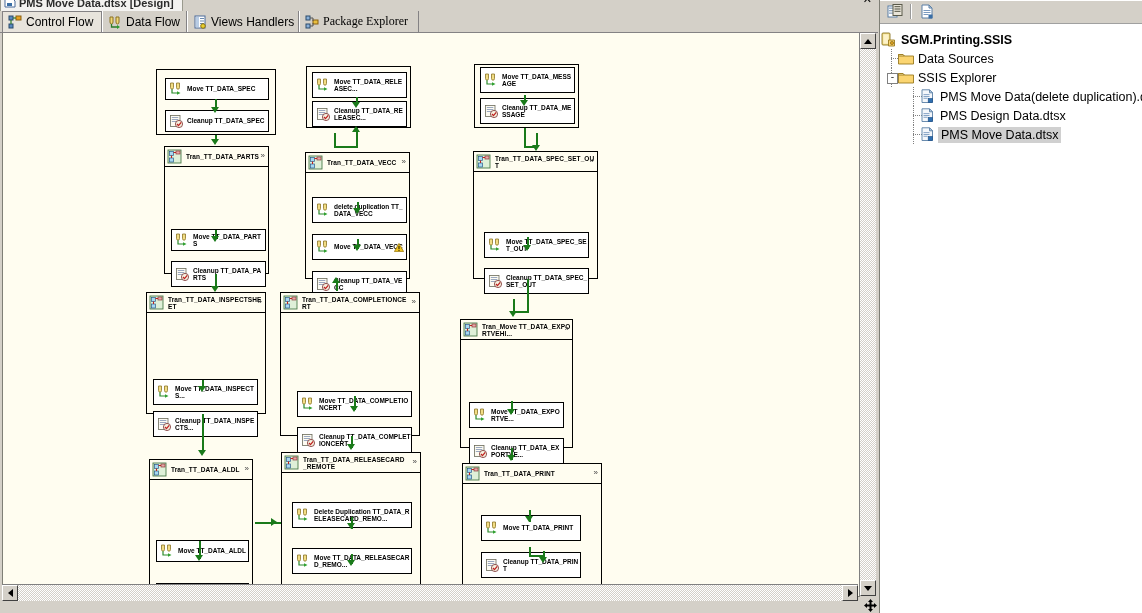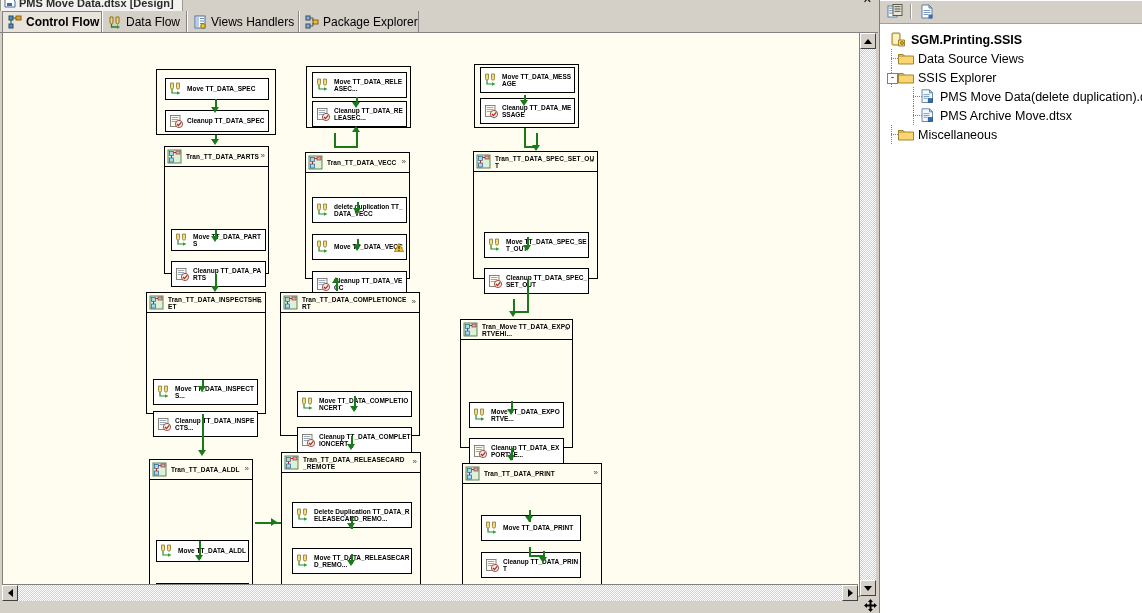--- a/index.html
+++ b/index.html
@@ -39,21 +39,21 @@
     display:flex;align-items:center;gap:4px;
     padding:0 8px 0 5px;
     font-size:12px;color:#000;white-space:nowrap;
     border-left:1px solid #fff;border-right:1px solid #848284;
     box-sizing:border-box;
   }
   .dtab.sel{
     background:#e8e4dc;
     border:1px solid #848284;border-bottom:1px solid #e8e4dc;
     top:0;height:22px;
-    font-weight:bold;
+    font-weight:normal;
   }
   .tabicon{width:14px;height:14px;flex:none;position:relative;}
   #tabstrip-underline{
     position:absolute;left:0;top:32px;width:878px;height:1px;background:#848284;
   }
   
   #canvas-frame{
     position:absolute;left:0;top:33px;width:878px;height:580px;
     background:#d4d0c8;
     box-sizing:border-box;
@@ -240,21 +240,21 @@
           <rect x="2" y="1" width="10" height="12" fill="#fff" stroke="#4a6a9a"></rect>
           <rect x="3" y="2" width="3" height="10" fill="#b8cce4"></rect>
           <rect x="7" y="3" width="4" height="1" fill="#6a8ab0"></rect>
           <rect x="7" y="5.5" width="4" height="1" fill="#6a8ab0"></rect>
           <rect x="7" y="8" width="4" height="1" fill="#6a8ab0"></rect>
           <circle cx="10" cy="11" r="2.3" fill="#e8d030" stroke="#8a7010"></circle>
         </svg>
       </span>
       <span>Views Handlers</span>
     </div>
-    <div class="dtab" style="left: 299px; width: 120px;">
+    <div class="dtab" style="left: 299px; width: 120px; font-family: Liberation Serif, serif;">
       <span class="tabicon">
         <svg width="14" height="14" viewBox="0 0 14 14">
           <rect x="1" y="1" width="4" height="4" fill="#8ab0d8" stroke="#2a4a6a"></rect>
           <rect x="8" y="5" width="5" height="4" fill="#e8c040" stroke="#8a6010"></rect>
           <rect x="1" y="9" width="4" height="4" fill="#8ab0d8" stroke="#2a4a6a"></rect>
           <path d="M5 3 L8 3 L8 6" stroke="#555" stroke-width="1" fill="none"></path>
           <path d="M5 11 L8 11 L8 8" stroke="#555" stroke-width="1" fill="none"></path>
         </svg>
       </span>
       <span>Package Explorer</span>
@@ -849,41 +849,41 @@
         <path d="M3 1 L10 1 L13 4 L13 14 L3 14 Z" fill="#fff" stroke="#5a7fa5"></path>
         <path d="M10 1 L10 4 L13 4 Z" fill="#c8d8e8" stroke="#5a7fa5"></path>
         <rect x="4.5" y="6" width="7" height="1" fill="#7a9ac0"></rect>
         <rect x="4.5" y="8" width="7" height="1" fill="#7a9ac0"></rect>
         <rect x="4.5" y="10" width="5" height="1" fill="#7a9ac0"></rect>
         <rect x="9.5" y="10.5" width="4" height="4" fill="#3a6ea5"></rect>
       </svg>
     </div>
   </div>
   <div id="se-tree">
-      <div class="tr tr-root" style="padding-left: 10px;">
+      <div class="tr tr-root" style="">
         <span style="width: 17px; height: 16px; flex: 0 0 auto;">
           <svg width="17" height="16" viewBox="0 0 17 16">
             <rect x="2" y="1" width="8" height="12" rx="1" fill="#f2dd85" stroke="#8a7424" stroke-width=".9"></rect>
             <rect x="3.3" y="2.3" width="5.4" height="9.4" fill="#fdf2c8"></rect>
             <path d="M8.5 8 L14.5 8 L14.5 14 L8.5 14 Z" fill="#fbd571" stroke="#9a7a20" stroke-width=".9"></path>
             <circle cx="12" cy="11" r="1.6" fill="#d8a020" stroke="#7a5a10" stroke-width=".6"></circle>
           </svg>
         </span>
         <span class="tr-label">SGM.Printing.SSIS</span>
       </div>
       <div class="tr" style="padding-left: 18px;">
         <span class="vdots" style="left: 11px; top: 0px; height: 19px; background: repeating-linear-gradient(rgb(128, 128, 128) 0px, rgb(128, 128, 128) 1px, transparent 1px, transparent 2px);"></span>
         <span class="dots" style="left: 11px; top: 9px; width: 9px; background: repeating-linear-gradient(to right, rgb(128, 128, 128) 0px, rgb(128, 128, 128) 1px, transparent 1px, transparent 2px);"></span>
         <span style="width: 16px; height: 15px; flex: 0 0 auto; display: flex; align-items: center; position: relative; z-index: 2;">
           <svg width="16" height="13" viewBox="0 0 16 13">
             <path d="M0.5 2.5 L5 2.5 L6.3 4 L15.5 4 L15.5 12 L0.5 12 Z" fill="#fbd571" stroke="#9a7a20" stroke-width=".9"></path>
             <path d="M0.5 2.5 L5 2.5 L6.3 4 L0.5 4 Z" fill="#fde8a8" stroke="#9a7a20" stroke-width=".9"></path>
           </svg>
         </span>
-        <span class="tr-label" style="position: relative; z-index: 2;">Data Source Views</span>
+        <span class="tr-label" style="position: relative; z-index: 2;">Data Sources</span>
       </div>
       <div class="tr" style="padding-left: 18px;">
         <span class="vdots" style="left: 11px; top: 0px; height: 19px; background: repeating-linear-gradient(rgb(128, 128, 128) 0px, rgb(128, 128, 128) 1px, transparent 1px, transparent 2px);"></span>
         <span class="dots" style="left: 11px; top: 9px; width: 9px; background: repeating-linear-gradient(to right, rgb(128, 128, 128) 0px, rgb(128, 128, 128) 1px, transparent 1px, transparent 2px);"></span>
         <span class="expander" style="left: 7px; top: 5px;">-</span>
         <span style="width: 16px; height: 15px; flex: 0 0 auto; display: flex; align-items: center; position: relative; z-index: 2;">
           <svg width="16" height="13" viewBox="0 0 16 13">
             <path d="M0.5 2.5 L5 2.5 L6.3 4 L15.5 4 L15.5 12 L0.5 12 Z" fill="#fbd571" stroke="#9a7a20" stroke-width=".9"></path>
             <path d="M0.5 2.5 L5 2.5 L6.3 4 L0.5 4 Z" fill="#fde8a8" stroke="#9a7a20" stroke-width=".9"></path>
           </svg>
@@ -911,27 +911,31 @@
         <span style="width: 16px; height: 15px; flex: 0 0 auto; display: flex; align-items: center; position: relative; z-index: 2;">
           <svg width="15" height="15" viewBox="0 0 15 15">
             <path d="M2 0.8 L9.5 0.8 L12.5 3.8 L12.5 13.5 L2 13.5 Z" fill="#f4f7fb" stroke="#5a7fa5" stroke-width=".9"></path>
             <path d="M9.5 0.8 L9.5 3.8 L12.5 3.8 Z" fill="#c6dcf0" stroke="#5a7fa5" stroke-width=".9"></path>
             <rect x="3.5" y="5.2" width="6" height=".9" fill="#7a9ac0"></rect>
             <rect x="3.5" y="7" width="6" height=".9" fill="#7a9ac0"></rect>
             <rect x="3.5" y="8.8" width="4" height=".9" fill="#7a9ac0"></rect>
             <rect x="8.2" y="9.5" width="4.3" height="4" fill="#2f6fb0" stroke="#1a4a80" stroke-width=".6"></rect>
           </svg>
         </span>
-        <span class="tr-label" style="position: relative; z-index: 2;">PMS Archive Move.dtsx</span>
-      </div>
-      <div class="tr" style="padding-left: 18px;">
-        <span class="vdots" style="left: 11px; top: 0px; height: 19px; background: repeating-linear-gradient(rgb(128, 128, 128) 0px, rgb(128, 128, 128) 1px, transparent 1px, transparent 2px);"></span>
-        <span class="dots" style="left: 11px; top: 9px; width: 9px; background: repeating-linear-gradient(to right, rgb(128, 128, 128) 0px, rgb(128, 128, 128) 1px, transparent 1px, transparent 2px);"></span>
+        <span class="tr-label" style="position: relative; z-index: 2;">PMS Design Data.dtsx</span>
+      </div>
+      <div class="tr" style="padding-left: 40px;">
+        <span class="vdots" style="left: 33px; top: 0px; height: 19px; background: repeating-linear-gradient(rgb(128, 128, 128) 0px, rgb(128, 128, 128) 1px, transparent 1px, transparent 2px);"></span>
+        <span class="dots" style="left: 33px; top: 9px; width: 9px; background: repeating-linear-gradient(to right, rgb(128, 128, 128) 0px, rgb(128, 128, 128) 1px, transparent 1px, transparent 2px);"></span>
         <span style="width: 16px; height: 15px; flex: 0 0 auto; display: flex; align-items: center; position: relative; z-index: 2;">
-          <svg width="16" height="13" viewBox="0 0 16 13">
-            <path d="M0.5 2.5 L5 2.5 L6.3 4 L15.5 4 L15.5 12 L0.5 12 Z" fill="#fbd571" stroke="#9a7a20" stroke-width=".9"></path>
-            <path d="M0.5 2.5 L5 2.5 L6.3 4 L0.5 4 Z" fill="#fde8a8" stroke="#9a7a20" stroke-width=".9"></path>
+          <svg width="15" height="15" viewBox="0 0 15 15">
+            <path d="M2 0.8 L9.5 0.8 L12.5 3.8 L12.5 13.5 L2 13.5 Z" fill="#f4f7fb" stroke="#5a7fa5" stroke-width=".9"></path>
+            <path d="M9.5 0.8 L9.5 3.8 L12.5 3.8 Z" fill="#c6dcf0" stroke="#5a7fa5" stroke-width=".9"></path>
+            <rect x="3.5" y="5.2" width="6" height=".9" fill="#7a9ac0"></rect>
+            <rect x="3.5" y="7" width="6" height=".9" fill="#7a9ac0"></rect>
+            <rect x="3.5" y="8.8" width="4" height=".9" fill="#7a9ac0"></rect>
+            <rect x="8.2" y="9.5" width="4.3" height="4" fill="#2f6fb0" stroke="#1a4a80" stroke-width=".6"></rect>
           </svg>
         </span>
-        <span class="tr-label" style="position: relative; z-index: 2;">Miscellaneous</span>
+        <span class="tr-label sel" style="position: relative; z-index: 2;">PMS Move Data.dtsx</span>
       </div>
     </div>
 </div>
 
 </body></html>

